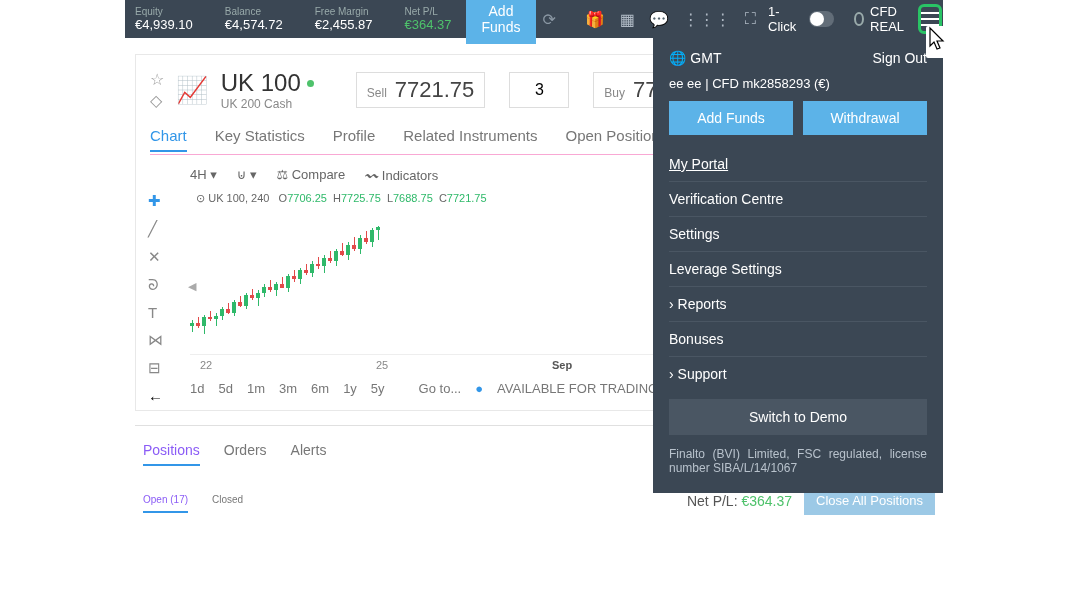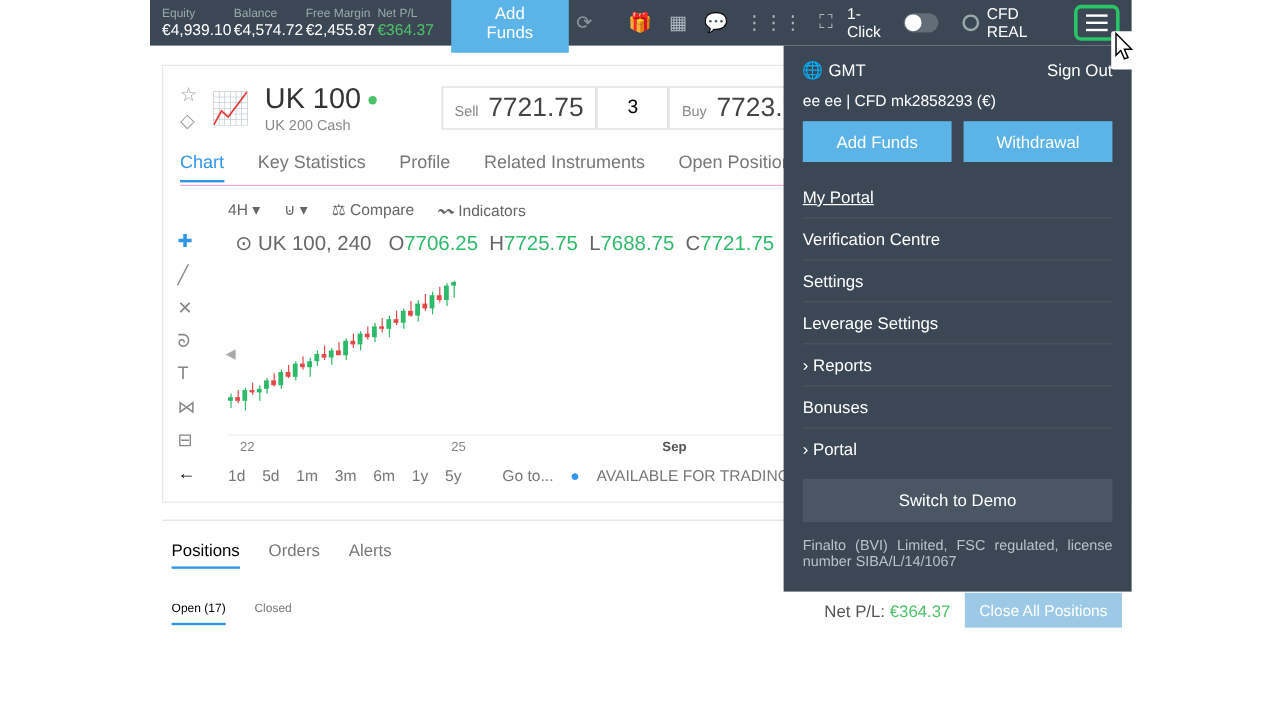--- a/index.html
+++ b/index.html
@@ -1,19 +1,19 @@
 <!DOCTYPE html>
 <html><head>
 <meta charset="utf-8">
 <style>
 * { box-sizing: border-box; margin: 0; padding: 0; font-family: Arial, sans-serif; }
 body { width: 1068px; height: 600px; background: #fff; position: relative; overflow: hidden; }
 
 .topbar { background: #3b4754; height: 38px; display: flex; align-items: center; padding: 0 10px; margin-left: 125px; margin-right: 125px; }
-.eq-block { display: flex; gap: 2px; color: #fff; font-size: 11px; }
+.eq-block { display: flex; gap: 32px; color: #fff; font-size: 11px; }
 .eq-item .lbl { color: #9aa; font-size: 10px; }
 .eq-item .val { font-size: 13px; }
 .eq-green { color: #4ec26b; }
 .add-funds-btn { background: #5cb3e8; color: #fff; border: none; padding: 9px 16px; font-size: 14px; margin-left: 14px; }
 .refresh-ico { margin-left: 6px; color: #8a97a3; }
 .topbar-icons { display: flex; gap: 14px; margin-left: 30px; color: #aeb8c3; }
 .topbar-icons span, .topbar-icons svg { cursor: pointer; }
 .oneclick { margin-left: 12px; color: #fff; font-size: 13px; display: flex; align-items: center; gap: 8px; }
 .toggle { width: 30px; height: 16px; background: #626d78; border-radius: 10px; position: relative; }
 .toggle .knob { width: 14px; height: 14px; background: #fff; border-radius: 50%; position: absolute; left: 1px; top: 1px; }
@@ -23,50 +23,50 @@
 .hamburger div { width: 18px; height: 2px; background: #fff; }
 
 .main { margin-left: 135px; margin-right: 125px; padding-top: 16px; }
 .chart-panel { background: #fff; border: 1px solid #e8e8e8; padding: 14px; }
 .head { display: flex; align-items: center; gap: 12px; }
 .star-ico { color: #999; }
 .title-area { display: flex; flex-direction: column; }
 .inst-name { font-size: 24px; color: #333; font-weight: 500; display: flex; align-items: center; gap: 6px; }
 .dot-green { width: 7px; height: 7px; background: #4ec26b; border-radius: 50%; }
 .sub { font-size: 12px; color: #888; }
-.trade-box { display: flex; gap: 0; margin-left: 42px; align-items: center; }
+.trade-box { display: flex; gap: 24px; margin-left: 30px; align-items: center; }
 .sb-box { border: 1px solid #ddd; padding: 4px 10px; display: flex; align-items: baseline; gap: 8px; }
 .sb-box .lbl2 { color: #888; font-size: 12px; }
 .sb-box .price { font-size: 22px; color: #444; }
 .qty-box { border: 1px solid #ddd; width: 60px; text-align: center; padding: 8px; font-size: 16px; }
 
 .tabs { display: flex; gap: 28px; margin-top: 16px; border-bottom: 1px solid #f9a8d4; padding-bottom: 2px; }
 .tab { color: #777; font-size: 15px; cursor: pointer; padding-bottom: 6px; }
 .tab.active { color: #3296e8; border-bottom: 2px solid #3296e8; }
 
 .chart-toolbar { display: flex; gap: 20px; margin-top: 10px; align-items: center; color: #666; font-size: 13px; margin-left: 40px; }
 .side-tools { position: absolute; left: 148px; top: 192px; display: flex; flex-direction: column; gap: 10px; color: #888; }
 .side-tools span { font-size: 15px; cursor: pointer; }
 
-.ohlc { margin-left: 46px; margin-top: 8px; font-size: 17px; color: #666; }
+.ohlc { margin-left: 46px; margin-top: 8px; font-size: 11px; color: #666; }
 .ohlc span.g { color: #2fb96a; }
 
 .chart-area { height: 150px; margin-left: 40px; position: relative; border-bottom: 1px solid #eee; }
 .candles { position: absolute; bottom: 20px; left: 0; right: 0; height: 120px; display: flex; align-items: flex-end; gap: 2px; }
 .cndl { width: 4px; position: relative; }
 .cndl .body { width: 4px; }
 .cndl .wick { width: 1px; background: #666; position: absolute; left: 1.5px; }
 .xaxis { display: flex; justify-content: space-between; margin-left: 40px; font-size: 11px; color: #888; margin-top: 4px; padding: 0 10px; }
 
 .range-btns { display: flex; gap: 14px; margin-left: 40px; margin-top: 10px; font-size: 13px; color: #777; align-items: center; }
 
 .footer-panel { margin-top: 14px; border-top: 1px solid #e0e0e0; padding-top: 6px; }
 .ptabs { display: flex; gap: 24px; font-size: 14px; padding: 4px 8px; }
 .ptab { color: #777; cursor: pointer; padding: 6px 0; }
-.ptab.active { color: #000000; border-bottom: 2px solid #3296e8; }
+.ptab.active { color: #8b5cf6; border-bottom: 2px solid #3296e8; }
 .subrow { display: flex; justify-content: space-between; align-items: center; padding: 8px; margin-top: 8px; }
 .subtabs { display: flex; gap: 24px; font-size: 10px; }
 .netpl { font-size: 14px; color: #555; }
 .close-all { background: #9cc9e6; color: #fff; border: none; padding: 7px 12px; font-size: 13px; }
 
 
 .menu { position: absolute; right: 125px; top: 38px; width: 290px; background: #3b4754; color: #fff; z-index: 10; padding: 12px 16px 18px; }
 .menu-row1 { display: flex; justify-content: space-between; font-size: 14px; margin-bottom: 10px; }
 .menu-user { text-align: left; font-size: 13px; margin-bottom: 10px; }
 .menu-btns { display: flex; gap: 10px; margin-bottom: 12px; }
@@ -143,21 +143,21 @@
     <button>Add Funds</button>
     <button>Withdrawal</button>
   </div>
   <ul class="menu-list">
     <li>My Portal</li>
     <li>Verification Centre</li>
     <li>Settings</li>
     <li>Leverage Settings</li>
     <li>› Reports</li>
     <li>Bonuses</li>
-    <li>› Portal</li>
+    <li>› Support</li>
   </ul>
   <div class="switch-demo">Switch to Demo</div>
   <div class="menu-footer">Finalto (BVI) Limited, FSC regulated, license number SIBA/L/14/1067</div>
 </div>
 
 <div class="main">
   <div class="chart-panel">
     <div class="head">
       <div style="display:flex;flex-direction:column;gap:2px;">
         <span class="star-ico">☆</span>

